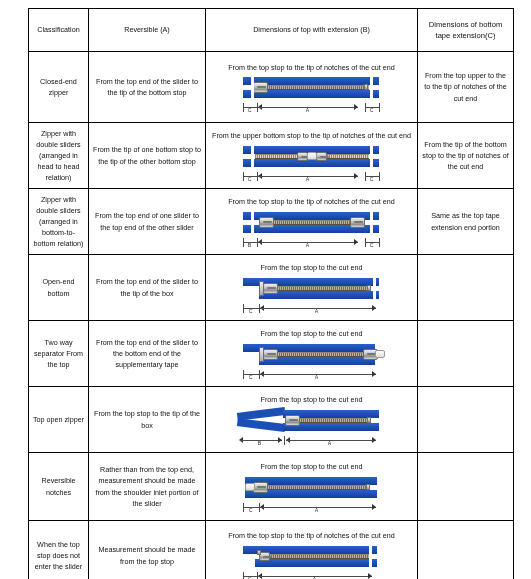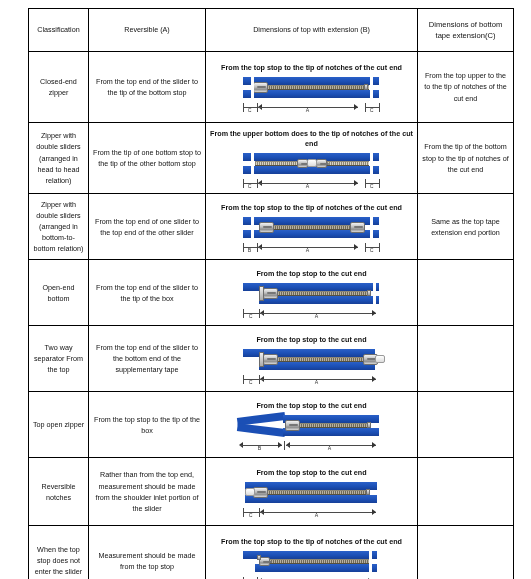--- a/index.html
+++ b/index.html
@@ -67,21 +67,20 @@
     height: 100%;
     padding-top: 4px;
     box-sizing: border-box;
   }
   .b-caption {
     font-size: 7.2px;
     line-height: 1.4;
     color: #111111;
     text-align: center;
     margin-bottom: 2px;
-    font-weight: bold;
   }
 
   
   .zip-fig {
     position: relative;
     width: 150px;
     height: 40px;
   }
   .zip-art {
     position: relative;
@@ -279,21 +278,21 @@
           </div>
         </td>
         <td class="cell-dimc">From the top upper to the to the tip of notches of the cut end</td>
       </tr>
 
       <tr>
         <td class="cell-class">Zipper with double sliders (arranged in head to head relation)</td>
         <td class="cell-dima">From the tip of one bottom stop to the tip of the other bottom stop</td>
         <td class="cell-dimb">
           <div class="bcell-inner">
-            <div class="b-caption">From the upper bottom does to the tip of notches of the cut end</div>
+            <div class="b-caption">From the upper bottom stop to the tip of notches of the cut end</div>
             <div class="zip-fig">
               <div class="zip-art">
                 <div class="tape tape-top" style="left:6px;width:136px;"></div>
                 <div class="tape tape-bot" style="left:6px;width:136px;"></div>
                 <div class="chain light" style="left:18px;width:44px;"></div>
                 <div class="chain light" style="left:88px;width:44px;"></div>
                 <div class="slider sm" style="left:60px;"></div>
                 <div class="slider sm" style="left:79px;"></div>
                 <div class="pull" style="left:70px;"></div>
                 <div class="notch" style="left:14px;"></div>

